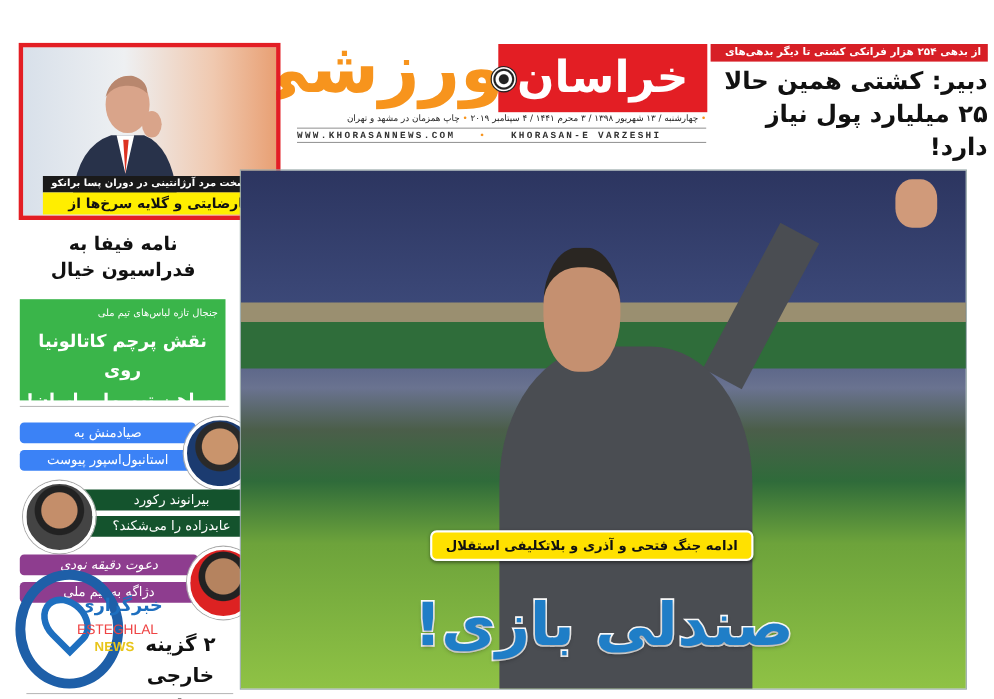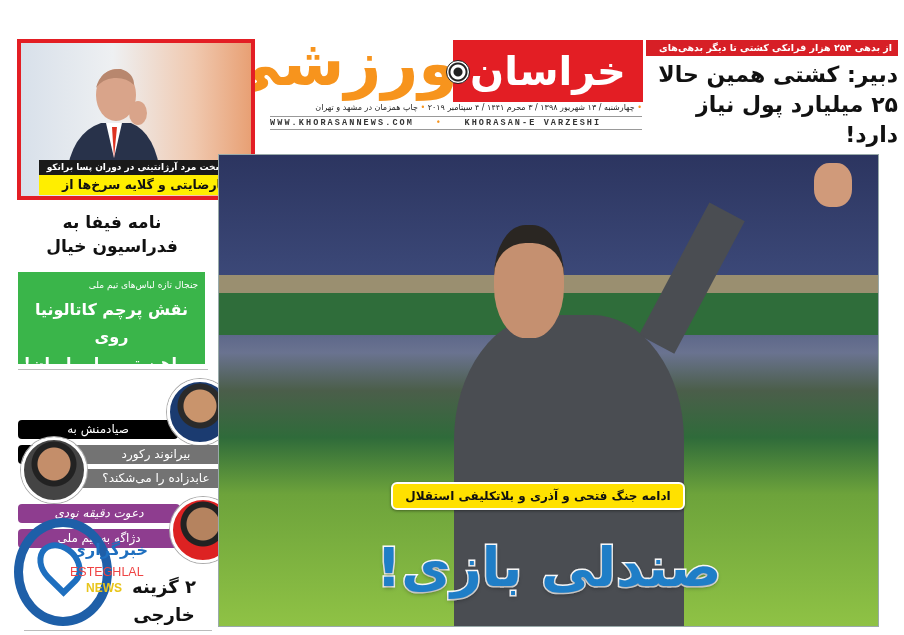--- a/index.html
+++ b/index.html
@@ -24,22 +24,22 @@
   #calderon-kicker{left:18px;top:117px;width:210px;height:15px;background:#1a1a1a;color:#fff;font-size:9px;font-weight:bold;line-height:15px;text-align:center;}
   #calderon-headline{left:18px;top:132px;width:210px;height:20px;background:#ffee00;color:#111;font-size:12.5px;font-weight:bold;line-height:20px;text-align:center;}
   
   #fifa-headline{left:18px;top:210px;width:188px;height:55px;color:#111;font-size:17px;font-weight:bold;line-height:24px;text-align:center;}
   
   #kit-box{left:18px;top:272px;width:187px;height:92px;background:#3ab54a;}
   #kit-kicker{left:0;top:6px;width:187px;height:14px;color:#fff;font-size:9px;line-height:14px;text-align:center;padding-left:32px;}
   #kit-headline{left:0;top:24px;width:187px;height:62px;color:#fff;font-size:16px;font-weight:bold;line-height:27px;text-align:center;}
   
   .pill{height:19px;border-radius:4px;color:#fff;font-size:12px;line-height:19px;text-align:center;}
-  .blue{background:#000000;margin-top:36px;}
-  .red{background:#737373;}
+  .blue{background:#3b82f6;}
+  .red{background:#14532d;}
   .purple{background:#8e3d8f;}
   .avatar{border-radius:50%;border:3px solid #fff;box-shadow:0 0 0 1px #aaa;overflow:hidden;}
   #avatar-sayadmanesh{left:167px;top:379px;width:60px;height:60px;background:radial-gradient(circle at 50% 40%,#c9946c 0 16px,#2a2a2a 17px 22px,#1b3b70 23px);}
   #avatar-beiranvand{left:21px;top:437px;width:60px;height:60px;background:radial-gradient(circle at 50% 40%,#c48e6a 0 16px,#222 17px 22px,#444 23px);}
   #avatar-nodi{left:170px;top:497px;width:60px;height:60px;background:radial-gradient(circle at 50% 40%,#b5835f 0 16px,#222 17px 22px,#d22 23px);}
   
   #derby-headline{left:120px;top:573px;width:88px;height:58px;color:#111;font-size:18px;font-weight:bold;line-height:28px;text-align:center;}
   
   #wm-ball{left:14px;top:518px;width:98px;height:108px;border-radius:50%;border:9px solid #1e5fa8;box-sizing:border-box;background:transparent;}
   #wm-pin{left:40px;top:540px;width:40px;height:50px;border-radius:50% 50% 50% 0;border:6px solid #1e6fbf;transform:rotate(-45deg);box-sizing:border-box;}

